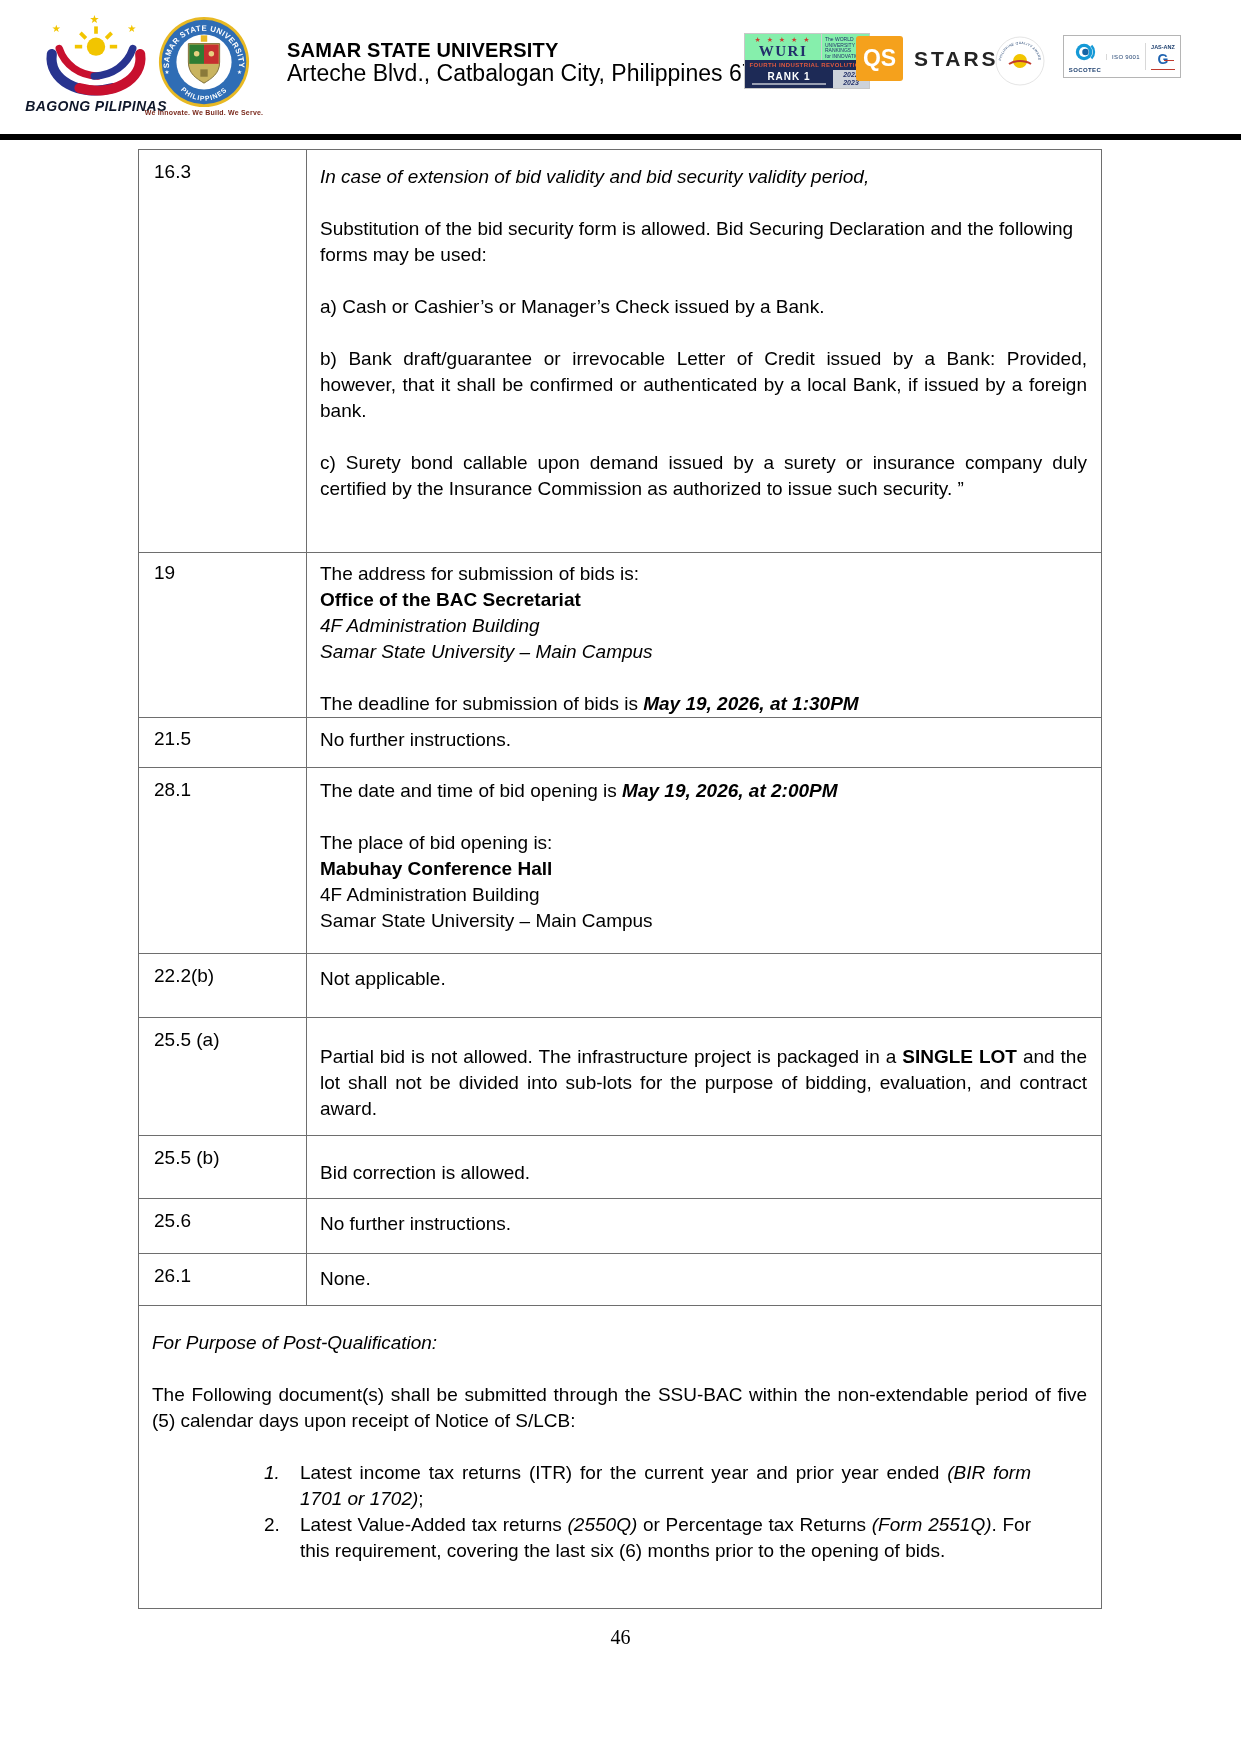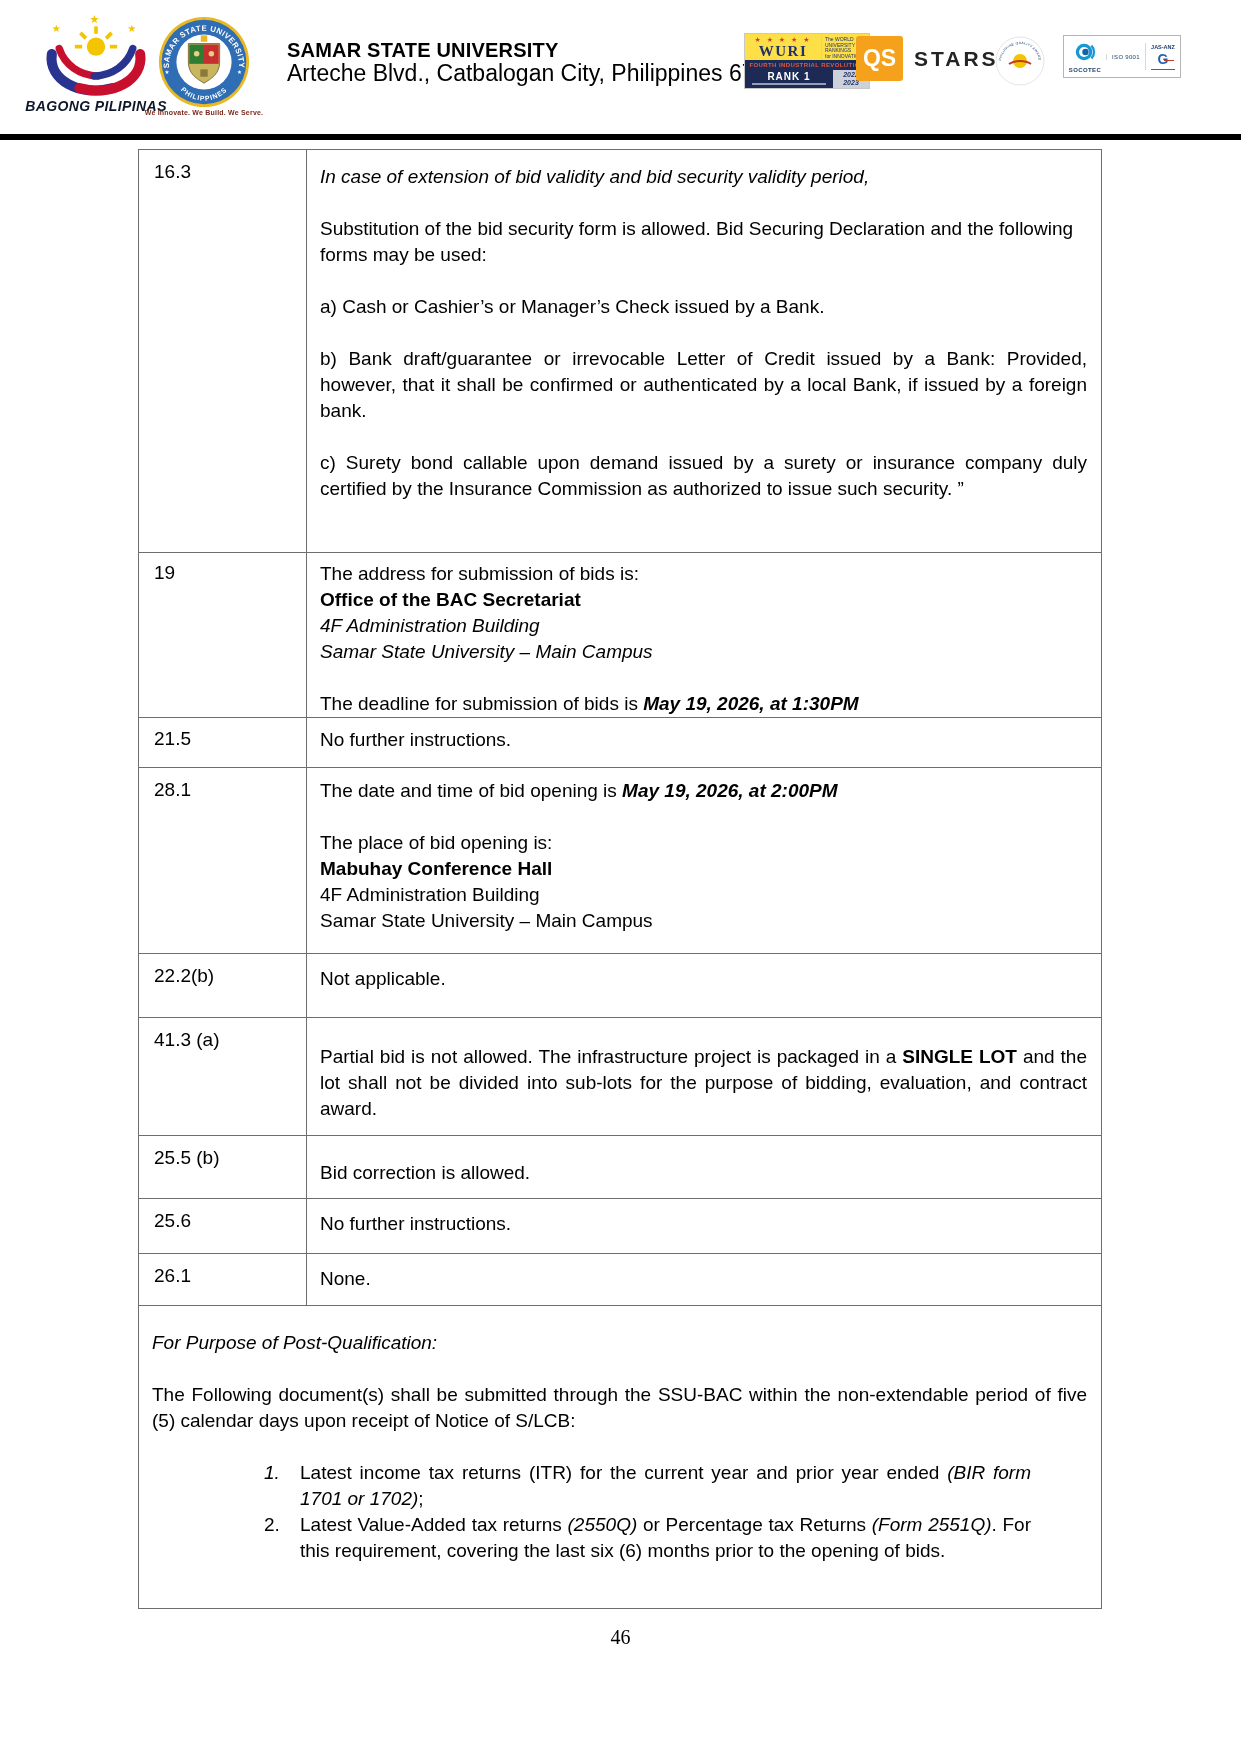--- a/index.html
+++ b/index.html
@@ -11,21 +11,21 @@
   .bp-logo{position:absolute;left:26px;top:8px;width:140px;height:92px;}
   .bp-label{position:absolute;left:18px;top:98px;width:156px;text-align:center;
             font-size:14px;font-weight:bold;font-style:italic;letter-spacing:.4px;color:#0f172a;}
   .ssu-seal{position:absolute;left:158px;top:16px;width:92px;height:92px;}
   .ssu-tagline{position:absolute;left:128px;top:109px;width:152px;text-align:center;
                font-size:7px;font-weight:bold;color:#7a2a1d;letter-spacing:.2px;}
   .uni-block{position:absolute;left:287px;top:38px;}
   .uni-name{font-size:20px;font-weight:bold;letter-spacing:.2px;line-height:24px;}
   .uni-addr{font-size:23px;line-height:23px;}
 
-  .wuri{position:absolute;left:744px;top:33px;width:124px;border:1px solid #c8c8c8;background:#fde047;}
+  .wuri{position:absolute;left:744px;top:33px;width:124px;border:1px solid #c8c8c8;background:#86efac;}
   .wuri-top{display:flex;align-items:stretch;}
   .wuri-left{width:76px;text-align:center;padding:2px 0 1px 0;}
   .wuri-stars{color:#cf3a2e;font-size:7px;line-height:7px;letter-spacing:2px;}
   .wuri-name{font-family:"Liberation Serif",serif;color:#22306b;font-weight:bold;
              font-size:15px;line-height:16px;letter-spacing:1.5px;}
   .wuri-sub{flex:1;font-size:5px;line-height:5.5px;color:#22306b;white-space:pre-line;
             text-align:left;padding:3px 1px 1px 3px;border-left:1px solid #cfcfcf;}
   .wuri-band{background:#1d2a56;color:#e0593f;font-size:6px;font-weight:bold;text-align:center;
              letter-spacing:.4px;line-height:10px;height:10px;overflow:hidden;}
   .wuri-bottom{display:flex;height:18px;}
@@ -254,21 +254,21 @@
           <p class="para"><span>Samar State University – Main Campus</span></p>
         </div>
       </div>
       <div class="t-row row-4">
         <div class="t-col1">22.2(b)</div>
         <div class="t-col2">
           <p class="para"><span>Not applicable.</span></p>
         </div>
       </div>
       <div class="t-row row-5">
-        <div class="t-col1">41.3 (a)</div>
+        <div class="t-col1">25.5 (a)</div>
         <div class="t-col2">
           <p class="para j"><span>Partial bid is not allowed. The infrastructure project is packaged in a </span><span style="font-weight: bold;">SINGLE LOT</span><span> and the lot shall not be divided into sub-lots for the purpose of bidding, evaluation, and contract award.</span></p>
         </div>
       </div>
       <div class="t-row row-6">
         <div class="t-col1">25.5 (b)</div>
         <div class="t-col2">
           <p class="para"><span>Bid correction is allowed.</span></p>
         </div>
       </div>

